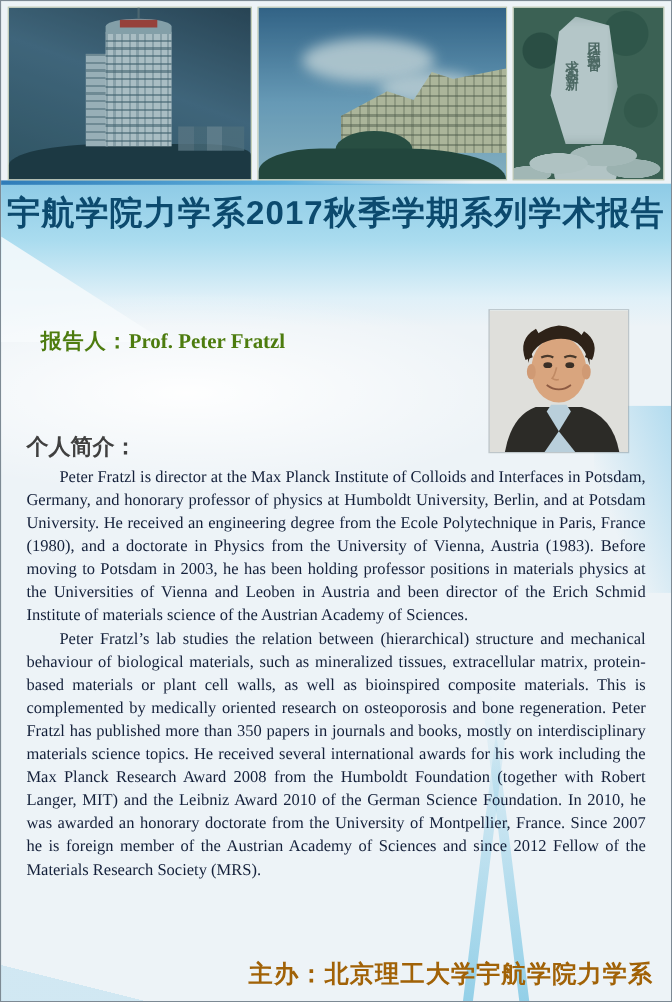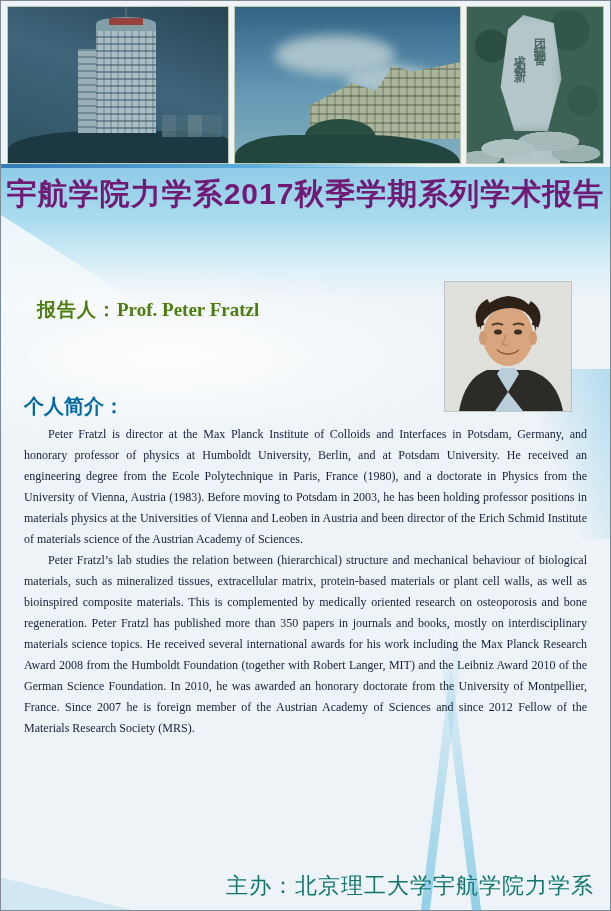--- a/index.html
+++ b/index.html
@@ -78,37 +78,37 @@
   .p3-col-right{left:66px;top:22px;}
   .p3-col-left{left:46px;top:38px;}
   .p3-rocks{position:absolute;left:0;bottom:0;width:100%;height:48px;
     background:radial-gradient(ellipse at 30% 70%,#e2e7e1 0 26px,transparent 27px),
       radial-gradient(ellipse at 60% 55%,#d3dbd3 0 30px,transparent 31px),
       radial-gradient(ellipse at 80% 80%,#c7d1c8 0 24px,transparent 25px),
       radial-gradient(ellipse at 10% 90%,#cfd8cf 0 20px,transparent 21px),
       radial-gradient(ellipse at 48% 90%,#e6eae4 0 28px,transparent 29px);}
   
   .series-title{position:absolute;top:173px;left:0;right:0;text-align:center;
-    color:#701a75;font-size:30px;font-weight:bold;letter-spacing:1px;
+    color:#0c4a6e;font-size:30px;font-weight:bold;letter-spacing:1px;
     font-family:"Liberation Sans","DejaVu Sans",sans-serif;}
   .talk-title{position:absolute;top:220px;left:24px;right:24px;text-align:center;
     color:#1b2b4e;font-size:22.5px;line-height:27px;font-weight:bold;}
   .info-block{position:absolute;top:296px;left:36px;}
   .info-row{margin-bottom:12px;font-size:19px;font-weight:bold;color:#4d7c0f;}
   .info-label{font-family:"Liberation Sans","DejaVu Sans",sans-serif;letter-spacing:1px;}
   .info-value{font-family:"Liberation Serif","DejaVu Serif",serif;}
   .portrait{position:absolute;top:281px;left:444px;width:126px;height:129px;
     box-shadow:0 0 0 1px rgba(120,130,135,.4);}
   .bio{position:absolute;top:392px;left:23px;right:23px;color:#14203a;}
-  .bio-heading{font-size:20px;font-weight:bold;color:#0369a1;margin:0 0 4px 0;
+  .bio-heading{font-size:20px;font-weight:bold;color:#404040;margin:0 0 4px 0;
     font-family:"Liberation Sans","DejaVu Sans",sans-serif;}
-  .bio p{margin:0;font-size:12px;line-height:21px;text-align:justify;text-indent:2em;}
+  .bio p{margin:0;font-size:15px;line-height:21px;text-align:justify;text-indent:2em;}
   .bio p + p{}
-  .organizer{position:absolute;right:16px;bottom:9px;font-size:22px;font-weight:400;
-    color:#0f766e;letter-spacing:1px;}
+  .organizer{position:absolute;right:16px;bottom:9px;font-size:22px;font-weight:700;
+    color:#a16207;letter-spacing:1px;}
 </style>
 </head>
 <body>
 
 <div class="poster">
 
   <div class="bg">
     <div class="band"></div>
     <div class="band-wedge"></div>
     <div class="rays"></div>

